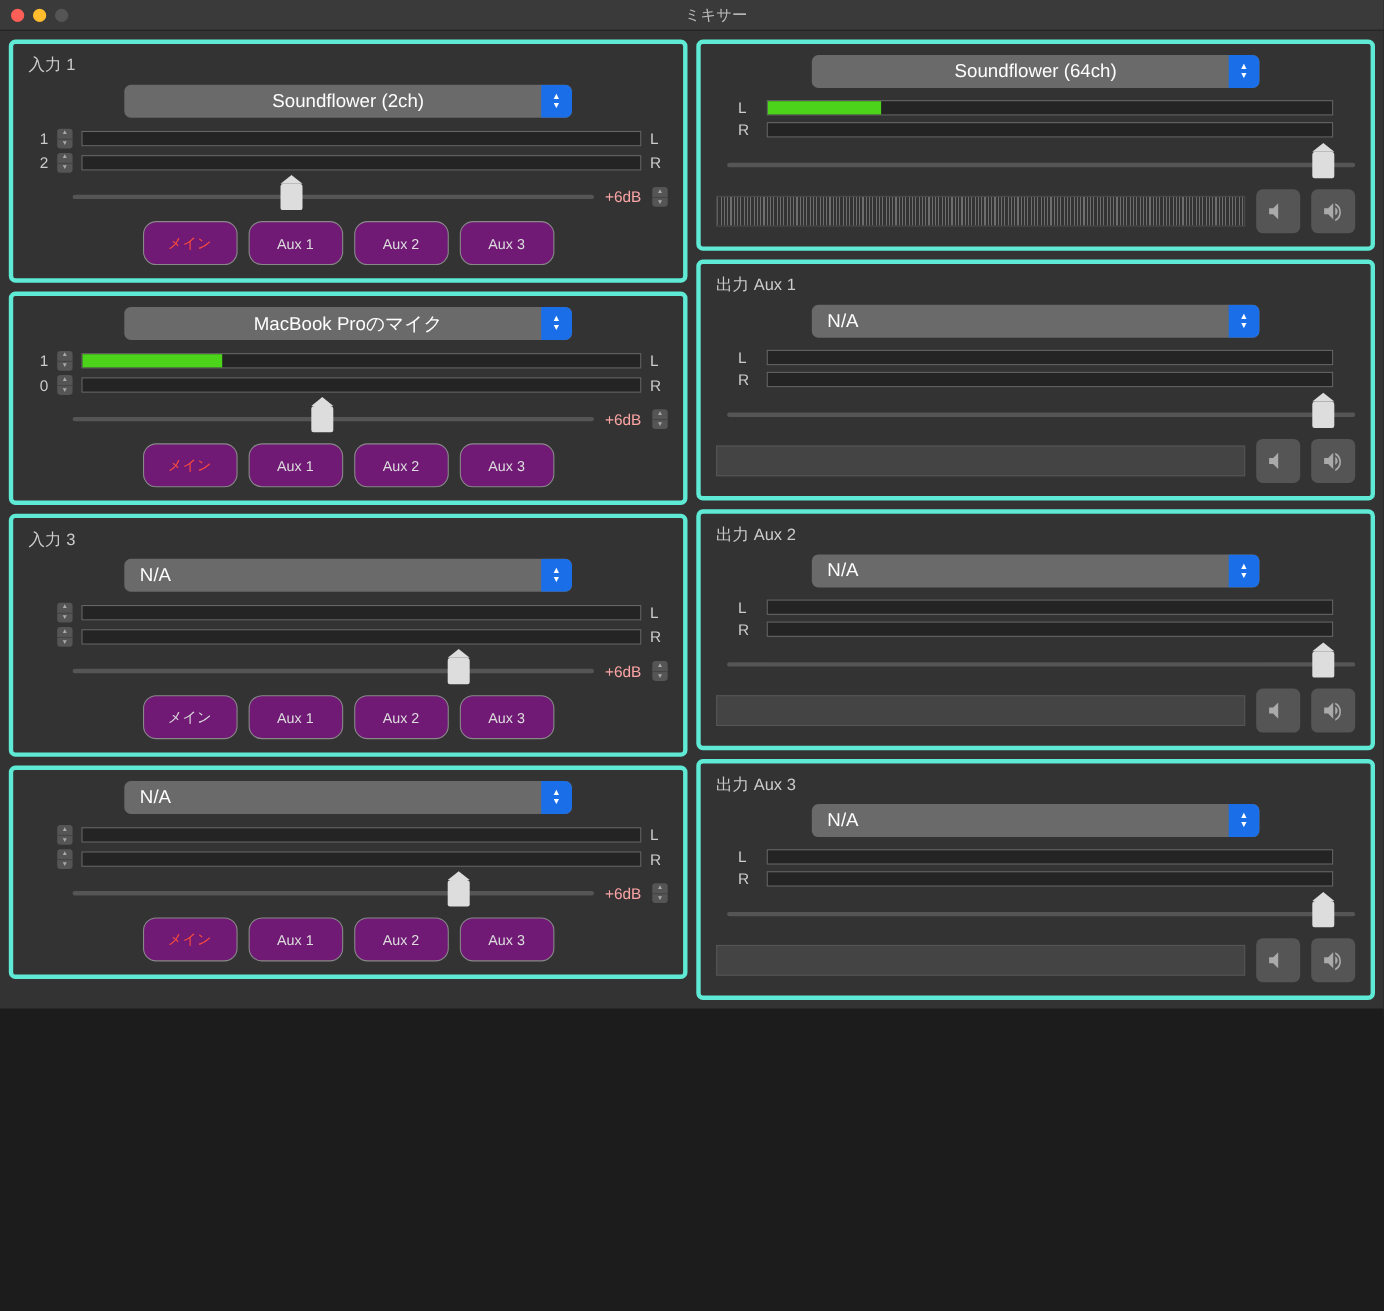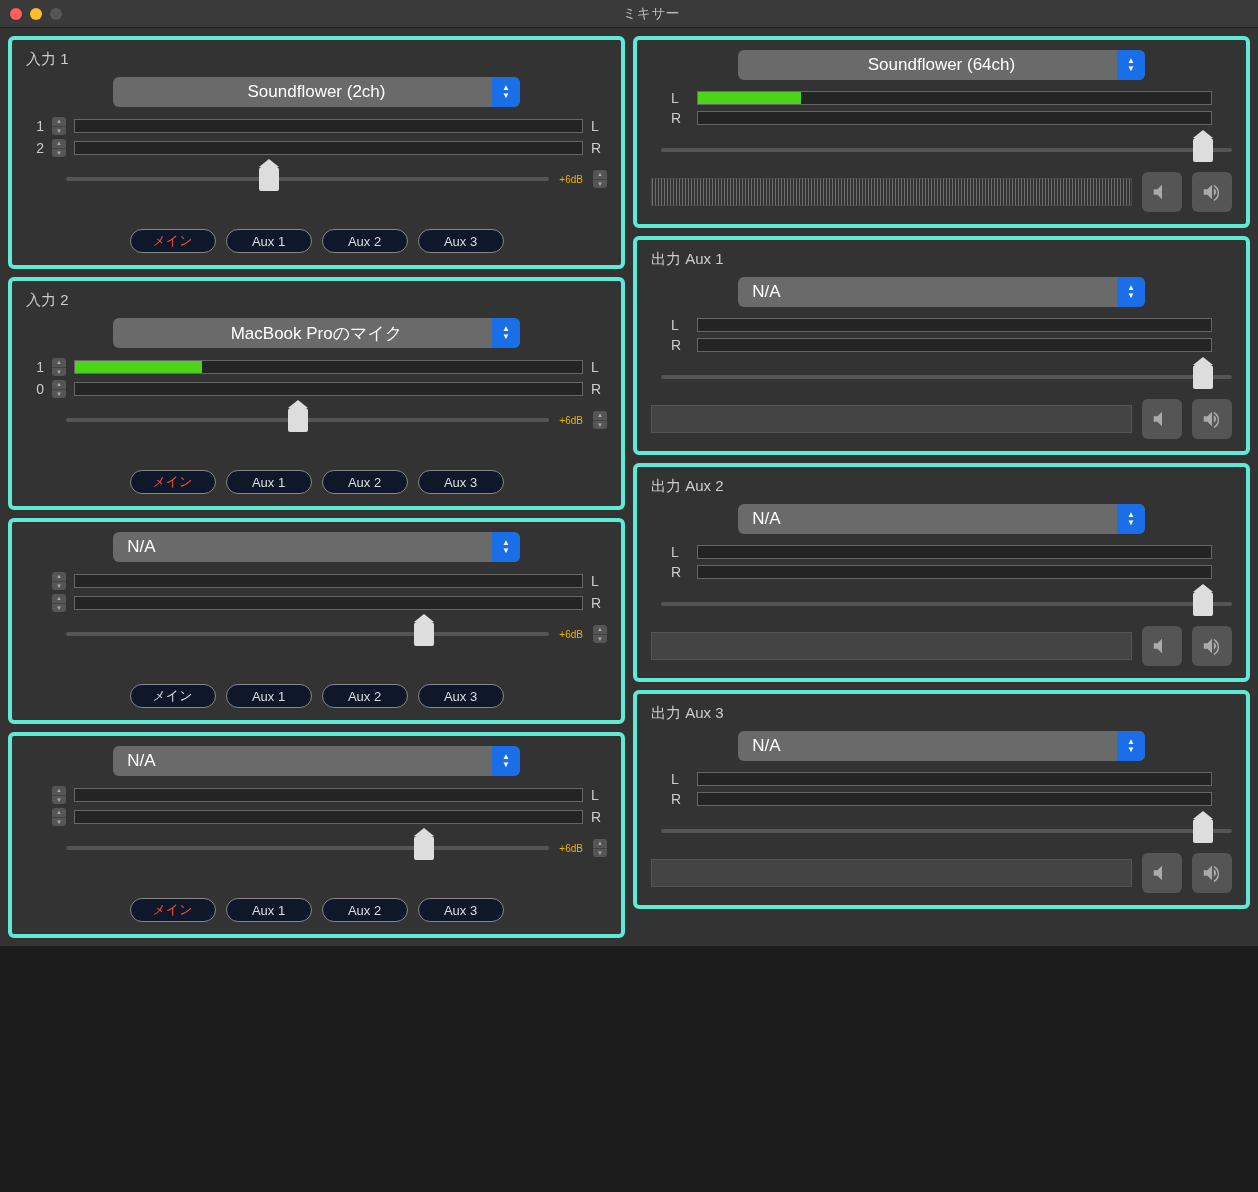--- a/index.html
+++ b/index.html
@@ -135,35 +135,35 @@
     transform: translateX(-50%);
   }
   .slider .thumb::before {
     content: '';
     position: absolute;
     top: -8px; left: 0;
     border-left: 10px solid transparent;
     border-right: 10px solid transparent;
     border-bottom: 8px solid #ddd;
   }
-  .db-label { font-size: 10px; color: #eab308; }
+  .db-label { font-size: 14px; color: #fca5a5; }
   .buttons-row {
     display: flex;
     gap: 10px;
     justify-content: center;
   }
   .route-btn {
     width: 86px;
-    height: 24px;
-    background: #0f172a;
+    height: 40px;
+    background: #701a75;
     border: 1px solid #888;
     border-radius: 12px;
     color: #ddd;
     font-size: 13px;
-    display: flex; align-items: center; justify-content: center; margin-top: 28px;
+    display: flex; align-items: center; justify-content: center;
   }
   .route-btn.active { color: #ff4d3a; }
   .out-bottom {
     display: flex; align-items: center; gap: 10px;
   }
   .vu-strip {
     flex: 1;
     height: 28px;
     border: 1px solid #555;
     background: repeating-linear-gradient(90deg, #888 0 1px, transparent 1px 3px);
@@ -242,21 +242,20 @@
           </div>
         </div>
         <div class="buttons-row">
           <div class="route-btn active">メイン</div>
           <div class="route-btn">Aux 1</div>
           <div class="route-btn">Aux 2</div>
           <div class="route-btn">Aux 3</div>
         </div>
       </div>
       <div class="panel">
-        <div class="panel-title">入力 2</div>
         <div class="dropdown-row">
           <div class="dropdown centered">
             <span>MacBook Proのマイク</span>
             <div class="arrows">
               <span>▲</span>
               <span>▼</span>
             </div>
           </div>
         </div>
         <div class="meter-block">
@@ -295,20 +294,21 @@
           </div>
         </div>
         <div class="buttons-row">
           <div class="route-btn active">メイン</div>
           <div class="route-btn">Aux 1</div>
           <div class="route-btn">Aux 2</div>
           <div class="route-btn">Aux 3</div>
         </div>
       </div>
       <div class="panel">
+        <div class="panel-title">入力 3</div>
         <div class="dropdown-row">
           <div class="dropdown">
             <span>N/A</span>
             <div class="arrows">
               <span>▲</span>
               <span>▼</span>
             </div>
           </div>
         </div>
         <div class="meter-block">

